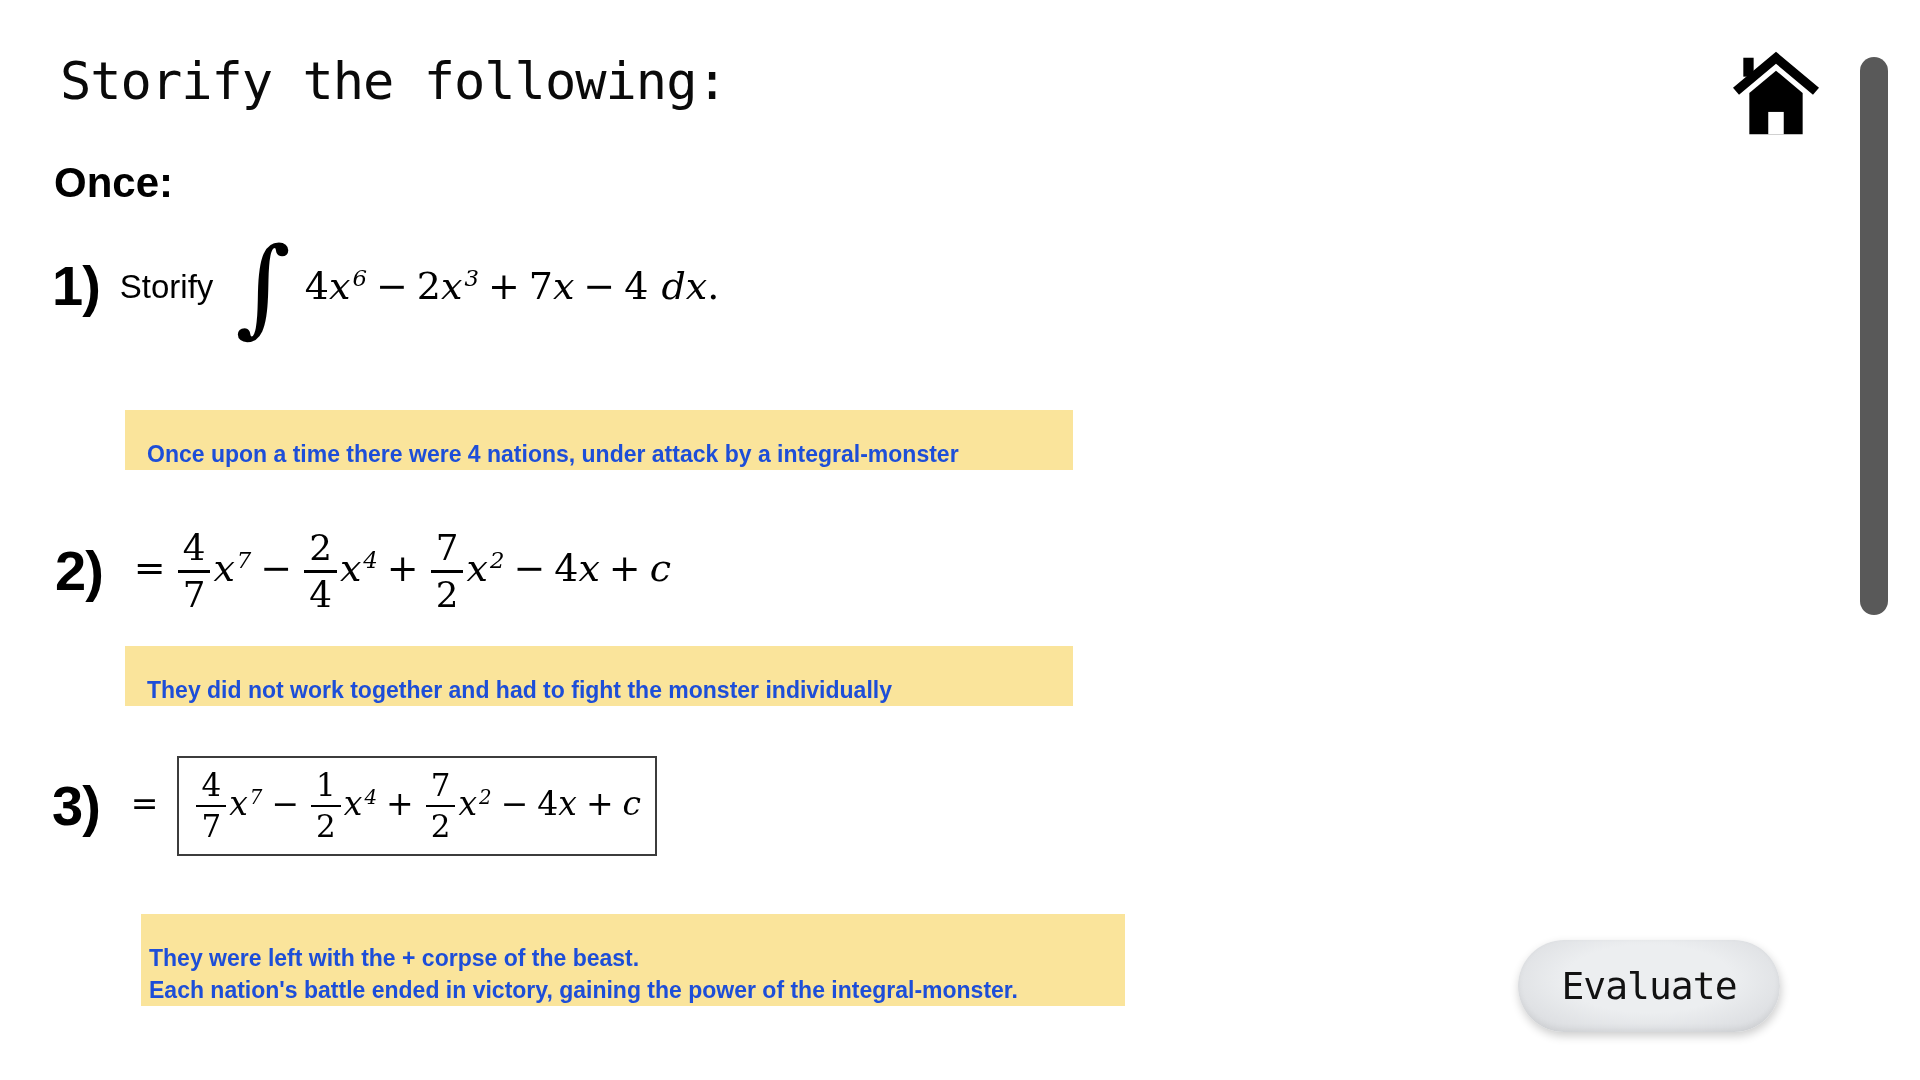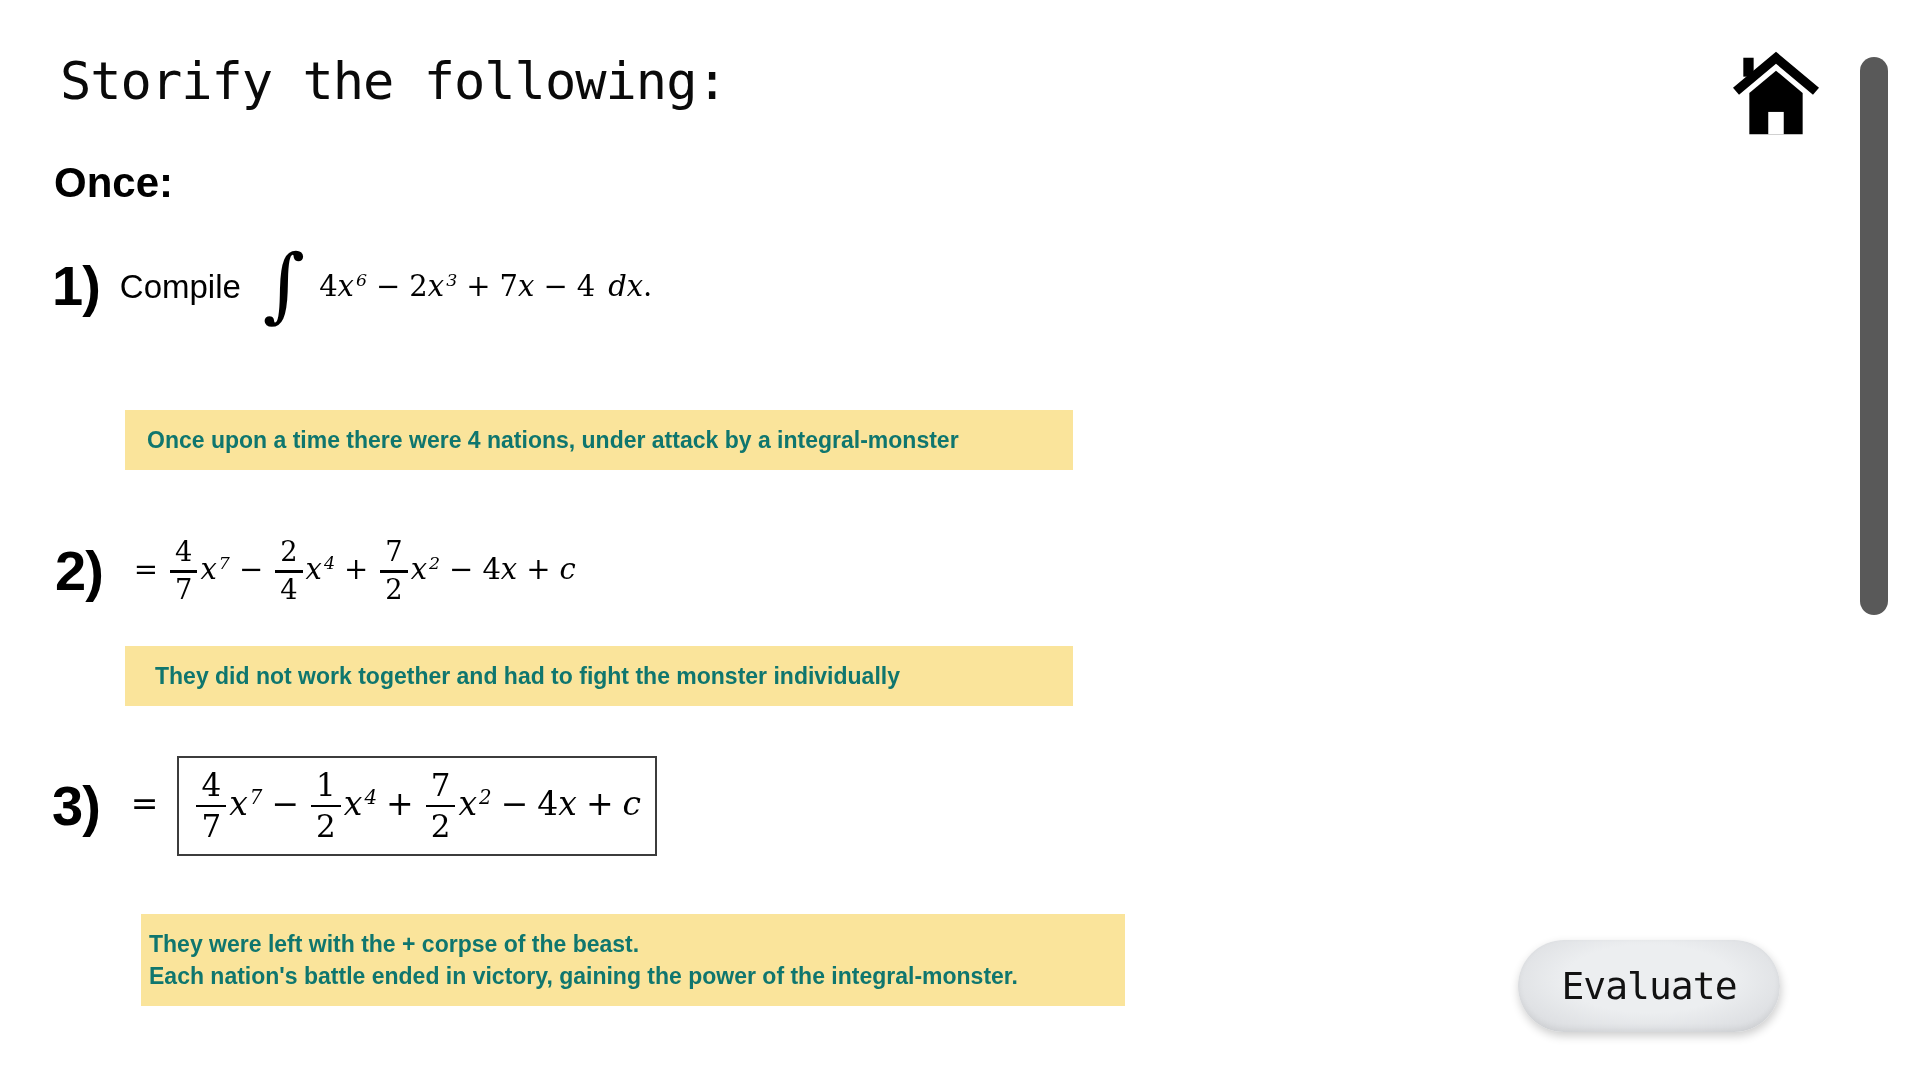--- a/index.html
+++ b/index.html
@@ -16,43 +16,43 @@
 
   
   .step-row { position:absolute; display:flex; align-items:center; line-height:1; }
   .row1 { left:52px; top:212px; height:118px; }
   .row2 { left:55px; top:505px; height:102px; }
   .row3 { left:52px; top:742px; height:98px; }
   .step-label { font-size:56px; font-weight:700; margin-right:14px; letter-spacing:-1px; }
   .step-prefix { font-size:33px; font-weight:400; margin:0 6px 0 6px; }
 
   
-  .eq { font-family:"DejaVu Serif", serif; font-size:29px; margin-left:8px; white-space:nowrap; }
+  .eq { font-family:"DejaVu Serif", serif; font-size:38px; margin-left:8px; white-space:nowrap; }
   .eq-small { font-size:33px; }
   .tok-v { font-style:italic; }
   .tok-n { font-style:normal; }
   .tok-o { font-style:normal; padding:0 9px; }
   .eq sup { font-size:0.60em; vertical-align:0.55em; margin-left:2px; font-style:italic; }
   .frac { display:inline-block; vertical-align:middle; text-align:center;
           font-size:0.94em; line-height:1.12; margin:0 3px; }
   .frac .num { display:block; padding:0 5px 2px 5px; }
   .frac .den { display:block; border-top:3px solid #000; padding:2px 5px 0 5px; }
   .eq-small .frac .den { border-top-width:2.5px; }
   .integral { display:inline-block; vertical-align:middle; font-size:2.8em;
               line-height:0; margin:0 14px 0 8px; transform:translateY(-4px); }
   .mspace { display:inline-block; width:13px; }
   .eq-box { display:inline-block; vertical-align:middle; border:2px solid #3c3c3c;
             padding:10px 14px; margin-left:10px; }
 
   
   .note { position:absolute; background:#FAE49B; display:flex; flex-direction:column;
-          justify-content:center; font-weight:700; font-size:23px; line-height:32px;
-          color:#0f766e; }
+          justify-content:flex-end; font-weight:700; font-size:23px; line-height:32px;
+          color:#1d4ed8; }
   .note1 { left:125px; top:395px; width:948px; height:60px; padding-left:22px; }
-  .note2 { left:125px; top:631px; width:948px; height:60px; padding-left:30px; }
+  .note2 { left:125px; top:631px; width:948px; height:60px; padding-left:22px; }
   .note3 { left:141px; top:899px; width:984px; height:92px; padding-left:8px; }
 
   
   .home-btn { position:absolute; left:1733px; top:34px; width:86px; height:88px;
               cursor:pointer; background:none; border:none; }
 
   
   .scrollbar-thumb { position:absolute; left:1860px; top:42px; width:28px; height:558px;
                      background:#595959; border-radius:14px; }
 
@@ -79,21 +79,21 @@
       <rect x="41" y="72" width="18" height="26" fill="#fff"></rect>
     </svg>
   </button>
 
   <div class="scrollbar-thumb"></div>
 
   <h2 class="steps-heading">Once:</h2>
 
   <div class="step-row row1">
     <span class="step-label">1)</span>
-    <span class="step-prefix">Compile</span>
+    <span class="step-prefix">Storify</span>
     <span class="eq"><span class="integral">∫</span><span class="tok-n">4</span><span class="tok-v">x<sup>6</sup></span><span class="tok-o">−</span><span class="tok-n">2</span><span class="tok-v">x<sup>3</sup></span><span class="tok-o">+</span><span class="tok-n">7</span><span class="tok-v">x</span><span class="tok-o">−</span><span class="tok-n">4</span><span class="mspace"></span><span class="tok-v">dx</span><span class="tok-n">.</span></span>
   </div>
   <div class="note note1">
     <div>Once upon a time there were 4 nations, under attack by a integral-monster</div>
   </div>
 
   <div class="step-row row2">
     <span class="step-label">2)</span>
     <span class="eq"><span class="tok-o">=</span><span class="frac"><span class="num">4</span><span class="den">7</span></span><span class="tok-v">x<sup>7</sup></span><span class="tok-o">−</span><span class="frac"><span class="num">2</span><span class="den">4</span></span><span class="tok-v">x<sup>4</sup></span><span class="tok-o">+</span><span class="frac"><span class="num">7</span><span class="den">2</span></span><span class="tok-v">x<sup>2</sup></span><span class="tok-o">−</span><span class="tok-n">4</span><span class="tok-v">x</span><span class="tok-o">+</span><span class="tok-v">c</span></span>
   </div>

